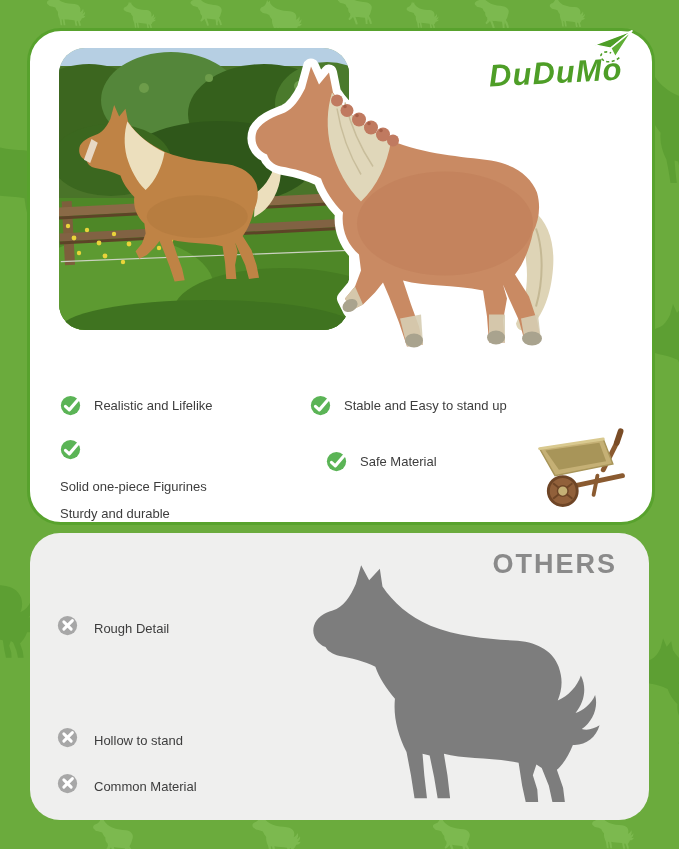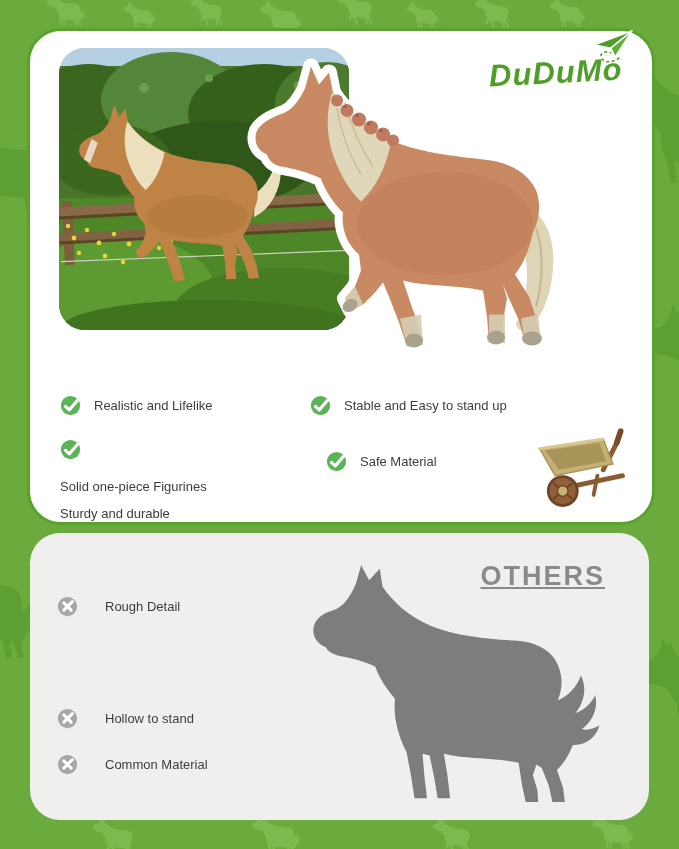--- a/index.html
+++ b/index.html
@@ -36,25 +36,25 @@
   #pro-r1c1{left:30px;top:361px;}
   #pro-r1c2{left:280px;top:361px;}
   #pro-r2c1{left:30px;top:405px;flex-direction:column;}
   #pro-r2c2{left:296px;top:405px;margin-top:12px;}
   .wheelbarrow{position:absolute;right:16px;top:390px;}
   .gray-card{
     left:30px;top:533px;width:619px;height:287px;
     background:#efefee;border-radius:30px;
   }
   .others-title{
-    position:absolute;top:16px;right:32px;margin:12px;
-    font-size:27px;font-weight:bold;letter-spacing:2px;color:#8a8a8a;text-decoration:underline;
+    position:absolute;top:16px;right:32px;margin:0;
+    font-size:27px;font-weight:bold;letter-spacing:2px;color:#8a8a8a;
   }
   .sil{position:absolute;right:20px;top:18px;}
-  .con-row{position:absolute;display:flex;gap:27px;align-items:center;}
+  .con-row{position:absolute;display:flex;gap:16px;margin-top:22px;}
   .con-icon{flex:0 0 auto;}
   #con-r1{left:27px;top:60px;}
   #con-r2{left:27px;top:101px;}
   #con-r3{left:27px;top:172px;}
   #con-r4{left:27px;top:218px;}
 </style>
 </head>
 <body>
 
 <svg width="0" height="0" style="position:absolute" aria-hidden="true">

